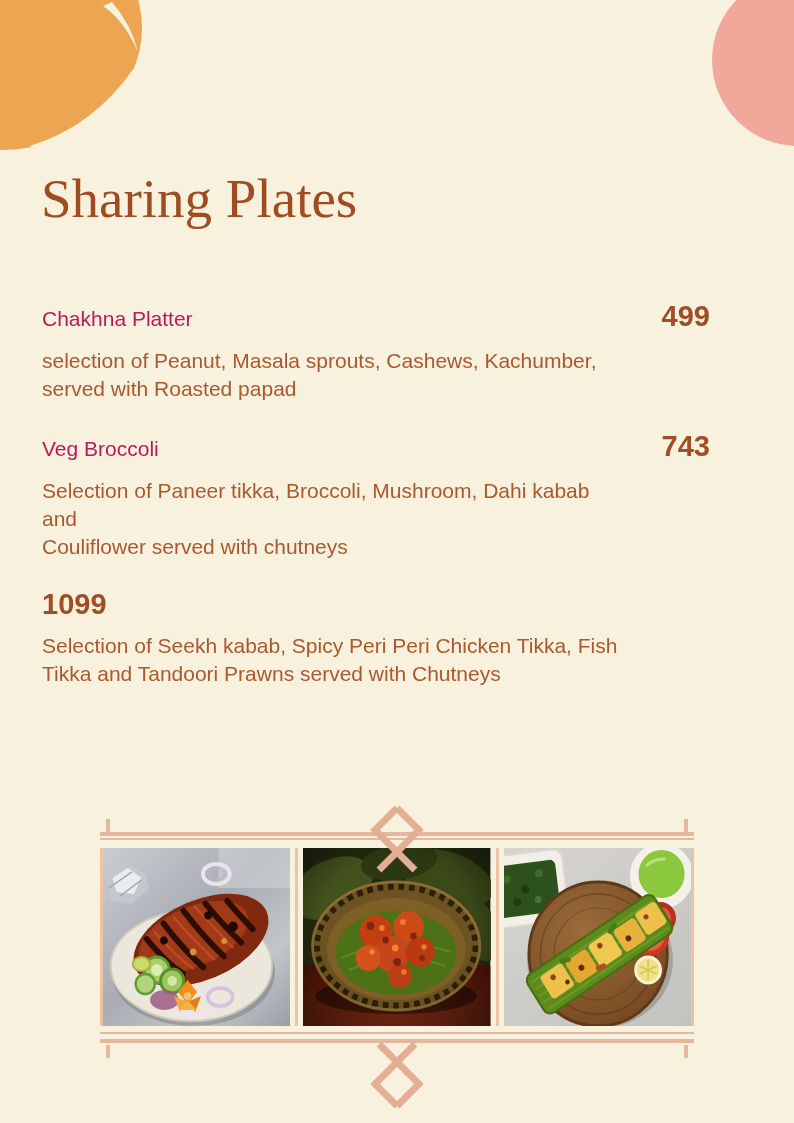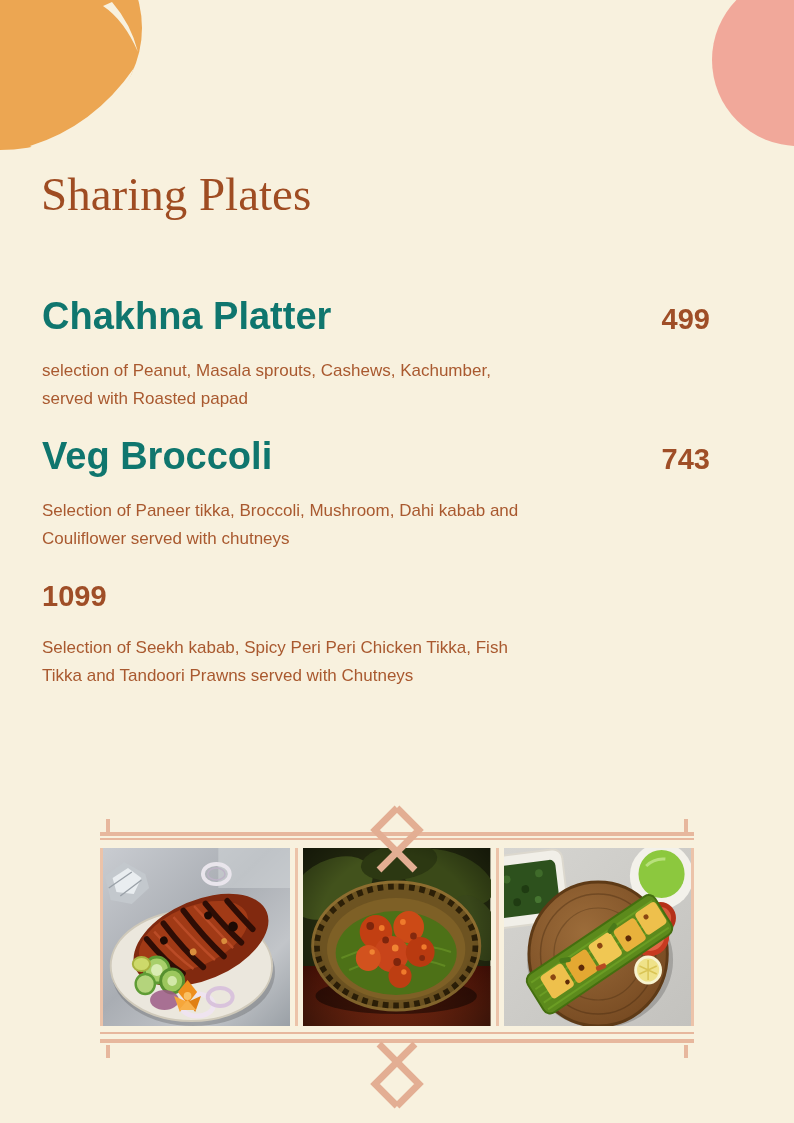--- a/index.html
+++ b/index.html
@@ -12,34 +12,34 @@
   
   .blob-orange{position:absolute;top:0;left:0;width:170px;height:158px;}
   .circle-pink{
     position:absolute;left:712px;top:-26px;width:172px;height:172px;
     border-radius:50%;background:#f1a89a;
   }
   
   .page-title{
     position:absolute;top:170px;left:41px;margin:0;
     font-family:"Liberation Serif",serif;font-weight:400;
-    font-size:47px;line-height:1.05;color:#9f4c22;letter-spacing:0px;
+    font-size:55px;line-height:1.05;color:#9f4c22;letter-spacing:0px;
   }
   
   .menu{position:absolute;top:298px;left:42px;right:84px;}
   .menu-item{margin-bottom:25px;}
   .item-row{display:flex;justify-content:space-between;align-items:baseline;}
   .item-name{
-    font-size:38px;font-weight:bold;color:#0f766e;line-height:36px;
+    font-size:21px;font-weight:normal;color:#be185d;line-height:36px;
   }
   .item-price{
     font-size:29px;font-weight:bold;color:#9f4e27;line-height:36px;text-align:center;
   }
   .item-desc{
-    margin-top:20px;font-size:17px;line-height:28px;color:#a9592f;
+    margin-top:10px;font-size:21px;line-height:28px;color:#a9592f;
     white-space:pre-line;max-width:580px;
   }
   
   .gallery{position:absolute;top:806px;left:100px;width:594px;}
   .rule{position:relative;height:36px;}
   .rule .line-thick{position:absolute;left:0;right:0;height:4px;background:#e7b79d;}
   .rule .line-thin{position:absolute;left:0;right:0;height:2px;background:#e7b79d;}
   .rule.top .line-thick{top:26px;}
   .rule.top .line-thin{top:32px;}
   .rule .tick{position:absolute;width:4px;background:#e7b79d;}

